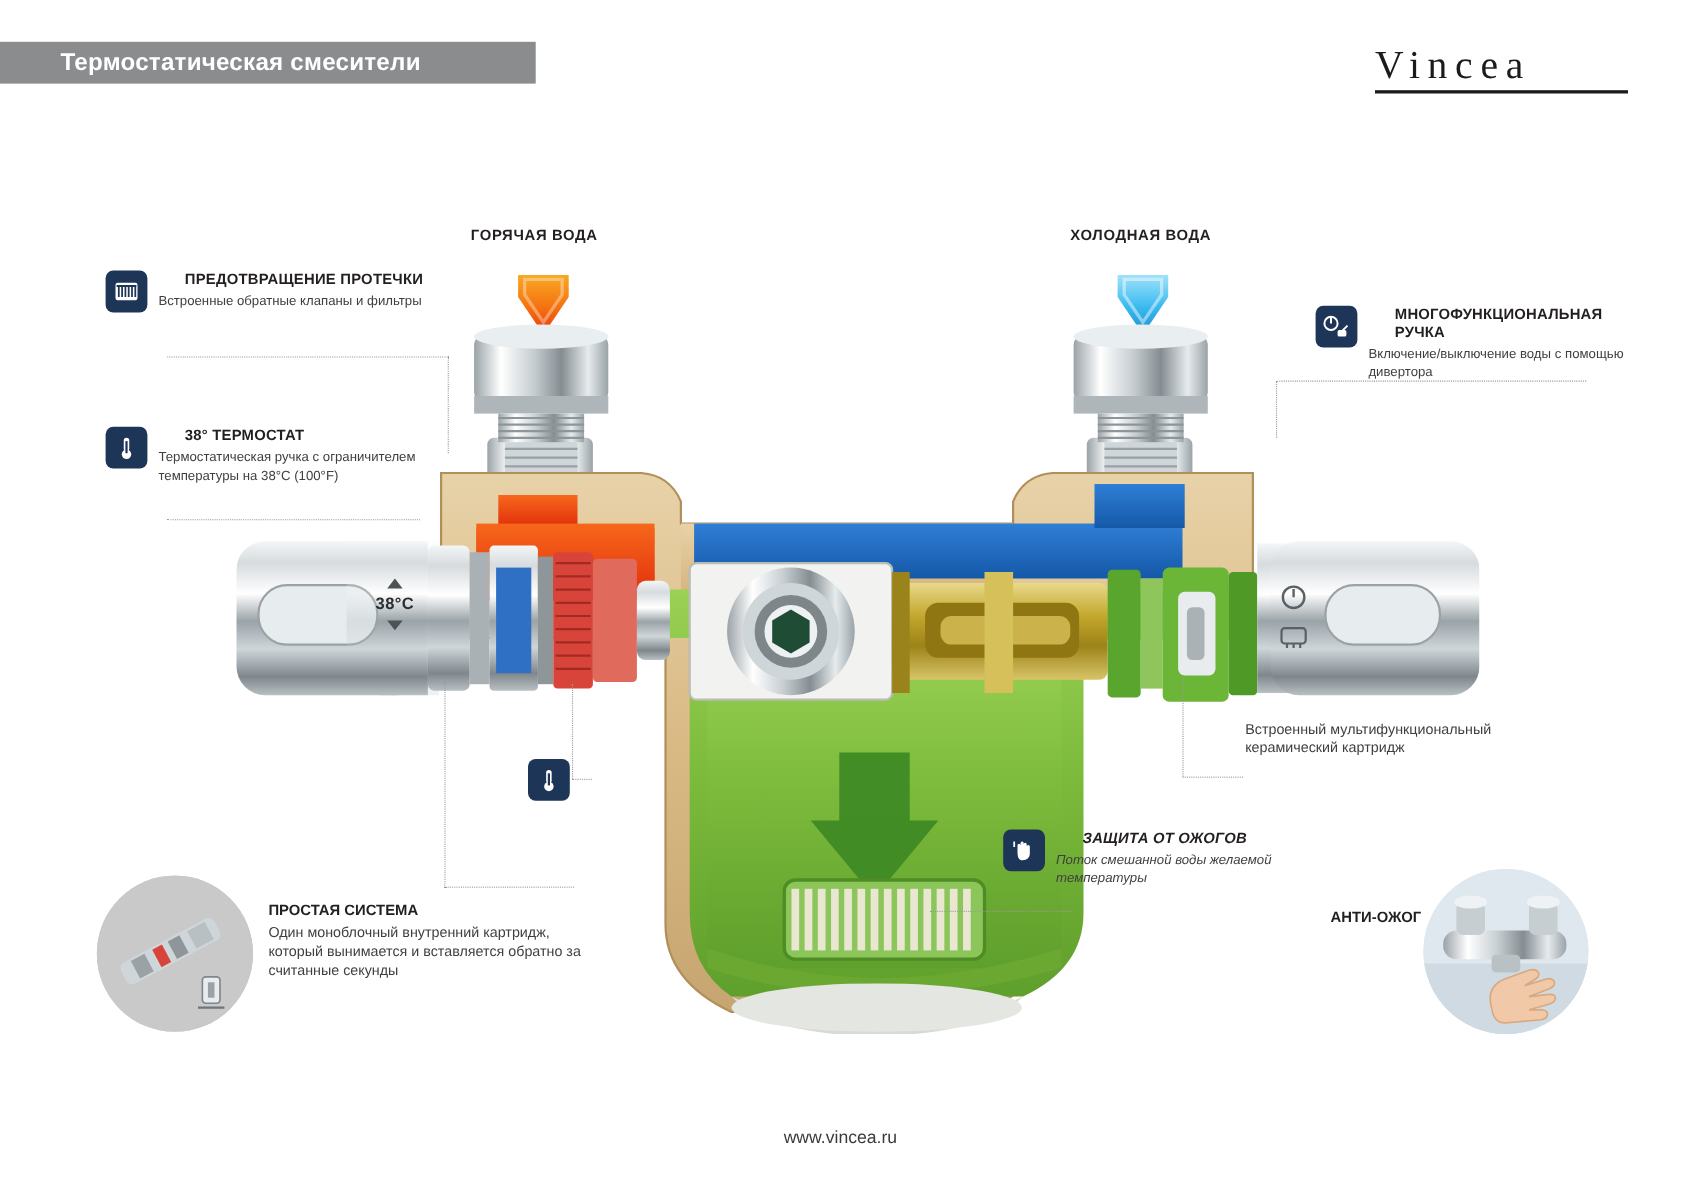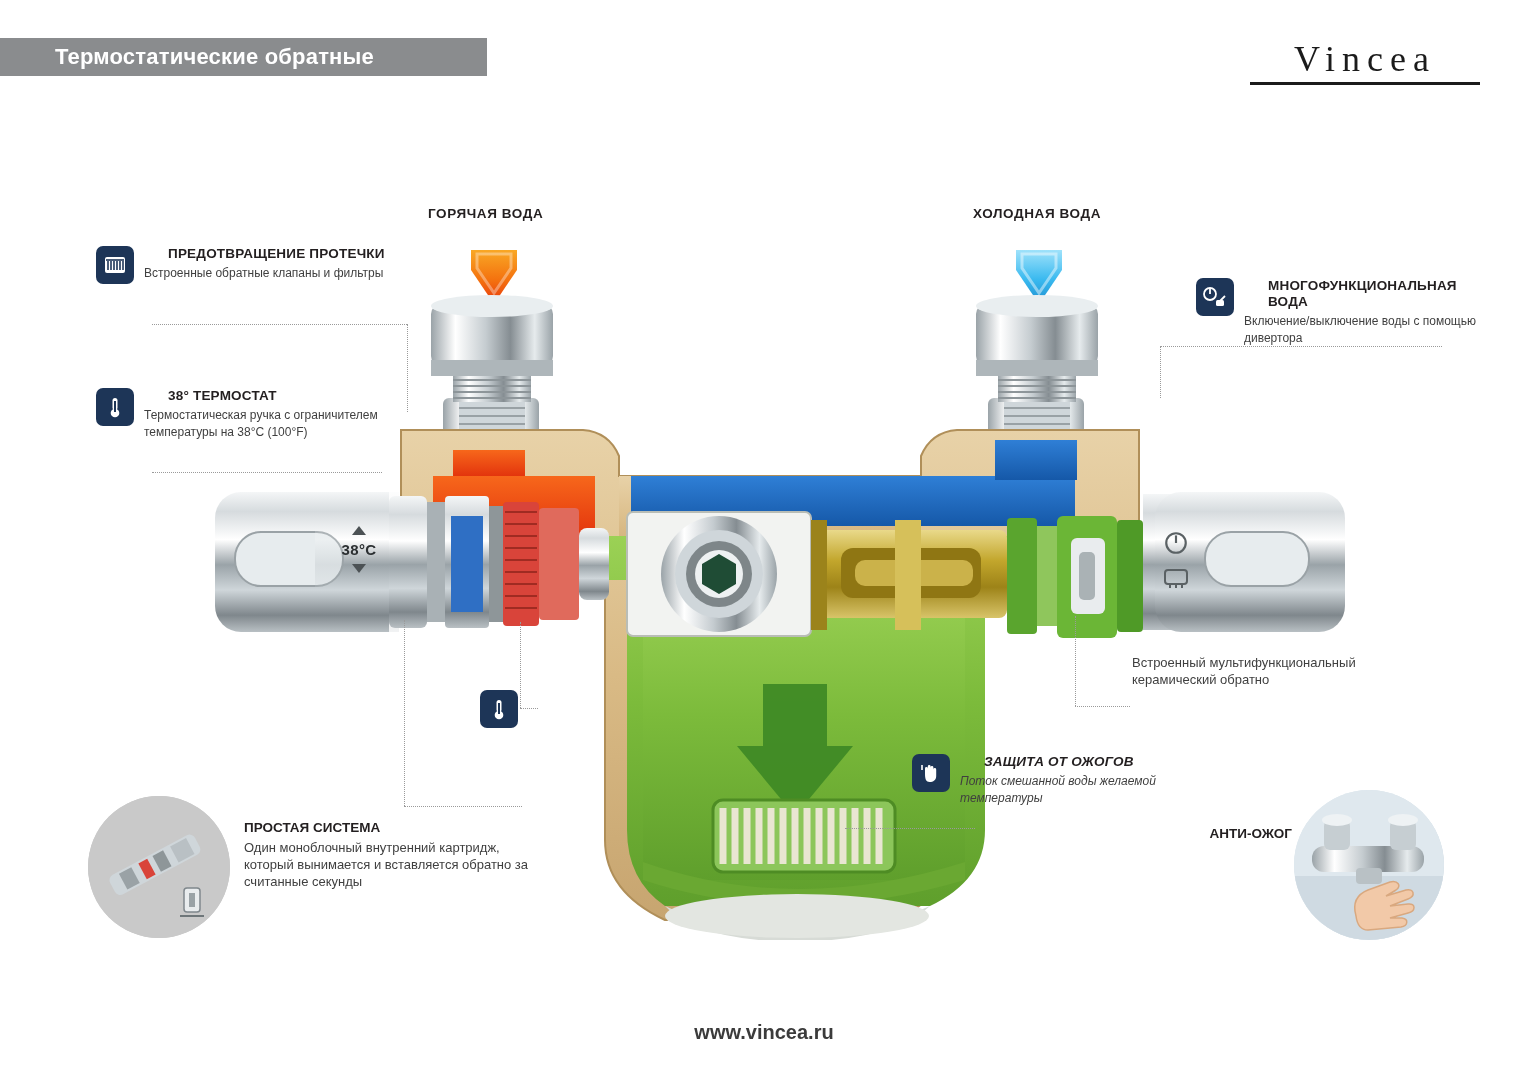--- a/index.html
+++ b/index.html
@@ -16,21 +16,21 @@
   .hdr-bar {
     position:absolute; left:0; top:38px; width:487px; height:38px;
     background:#8a8c8e;
   }
   .hdr-title {
     position:absolute; left:55px; top:44px; width:420px; height:26px;
     font-size:22px; font-weight:bold; color:#ffffff; letter-spacing:0.2px;
     white-space:nowrap;
   }
   .brand {
-    position:absolute; right:48px; top:38px; width:230px; text-align:center;
+    position:absolute; right:48px; top:38px; width:230px; 
   }
   .brand .name {
     font-family:"Liberation Serif", serif;
     font-size:36px; letter-spacing:7px; color:#1b1b1b; line-height:42px;
   }
   .brand .rule { height:3px; background:#1b1b1b; margin-top:2px; }
 
   
   .top-label {
     position:absolute; font-size:13.5px; font-weight:bold; letter-spacing:0.6px;
@@ -72,31 +72,31 @@
     position:absolute; border-radius:50%; overflow:hidden;
   }
   .bubble.grey { background:#c9c9c9; }
   .bubble.blue {
     background:radial-gradient(circle at 35% 30%, #eaf2f7 0%, #cfdde6 60%, #b8c9d4 100%);
   }
 
   
   .footer {
     position:absolute; left:0; bottom:36px; width:100%; text-align:center;
-    font-size:20px; font-weight:bold; color:#3b3b3b;
+    font-size:16px; font-weight:normal; color:#3b3b3b;
   }
 
   
   #faucet { position:absolute; left:195px; top:280px; width:1150px; height:660px; }
 </style>
 </head>
 <body>
 
 <div class="hdr-bar"></div>
-<div class="hdr-title">Термостатические обратные</div>
+<div class="hdr-title">Термостатическая смесители</div>
 
 <div class="brand">
   <div class="name">Vincea</div>
   <div class="rule"></div>
 </div>
 
 <div class="top-label" id="hot-label">ГОРЯЧАЯ ВОДА</div>
 <div class="top-label" id="cold-label">ХОЛОДНАЯ ВОДА</div>
 
 <svg class="hot-arrow" style="position:absolute;" viewBox="0 0 62 60">
@@ -403,21 +403,21 @@
 <div class="callout" style="left:1196px; top:278px; width:300px;">
   <div class="ico">
     <svg width="26" height="24" viewBox="0 0 26 24">
       <circle cx="8" cy="9" r="6" fill="none" stroke="#ffffff" stroke-width="1.8"></circle>
       <line x1="8" y1="3.5" x2="8" y2="9" stroke="#ffffff" stroke-width="1.8"></line>
       <path d="M15 19 L23 11" stroke="#ffffff" stroke-width="1.8"></path>
       <rect x="14" y="15" width="8" height="6" rx="1.5" fill="#ffffff"></rect>
     </svg>
   </div>
   <div class="txt">
-    <div class="hd">МНОГОФУНКЦИОНАЛЬНАЯ ВОДА</div>
+    <div class="hd">МНОГОФУНКЦИОНАЛЬНАЯ РУЧКА</div>
     <div class="bd">Включение/выключение воды с помощью дивертора</div>
   </div>
 </div>
 
 <div class="callout" style="left:480px; top:690px; width:230px;">
   <div class="ico">
     <svg width="20" height="24" viewBox="0 0 20 24">
       <rect x="7.5" y="3" width="5" height="12" rx="2.5" fill="#ffffff"></rect>
       <circle cx="10" cy="18" r="4.3" fill="#ffffff"></circle>
       <rect x="9" y="6" width="2" height="11" fill="#1d3557"></rect>
@@ -431,21 +431,21 @@
       <path d="M6 13 V7.5 a1.4 1.4 0 0 1 2.8 0 V12 V5.5 a1.4 1.4 0 0 1 2.8 0 V12 V6.5 a1.4 1.4 0 0 1 2.8 0 V12 V8.5 a1.4 1.4 0 0 1 2.8 0 V15 c0 4-3 6-6.5 6 C7 21 6 18 6 13 Z" fill="#ffffff"></path>
       <line x1="3" y1="4" x2="3" y2="9" stroke="#ffffff" stroke-width="1.6"></line>
     </svg>
   </div>
   <div class="txt">
     <div class="hd">ЗАЩИТА ОТ ОЖОГОВ</div>
     <div class="bd">Поток смешанной воды желаемой температуры</div>
   </div>
 </div>
 
-<div class="plain-note" style="left:1132px; top:654px; width:240px;">Встроенный мультифункциональный керамический обратно</div>
+<div class="plain-note" style="left:1132px; top:654px; width:240px;">Встроенный мультифункциональный керамический картридж</div>
 
 <div class="bubble grey" style="left:88px; top:796px; width:142px; height:142px;">
   <svg width="142" height="142" viewBox="0 0 142 142">
     <rect x="0" y="0" width="142" height="142" fill="#c9c9c9"></rect>
     <g transform="rotate(-28 70 66)">
       <rect x="18" y="56" width="96" height="22" rx="6" fill="#cfd6da"></rect>
       <rect x="30" y="58" width="14" height="18" fill="#9aa2a6"></rect>
       <rect x="52" y="58" width="10" height="18" fill="#d9443a"></rect>
       <rect x="68" y="58" width="12" height="18" fill="#8e9699"></rect>
       <rect x="88" y="58" width="18" height="18" fill="#b9c0c4"></rect>

